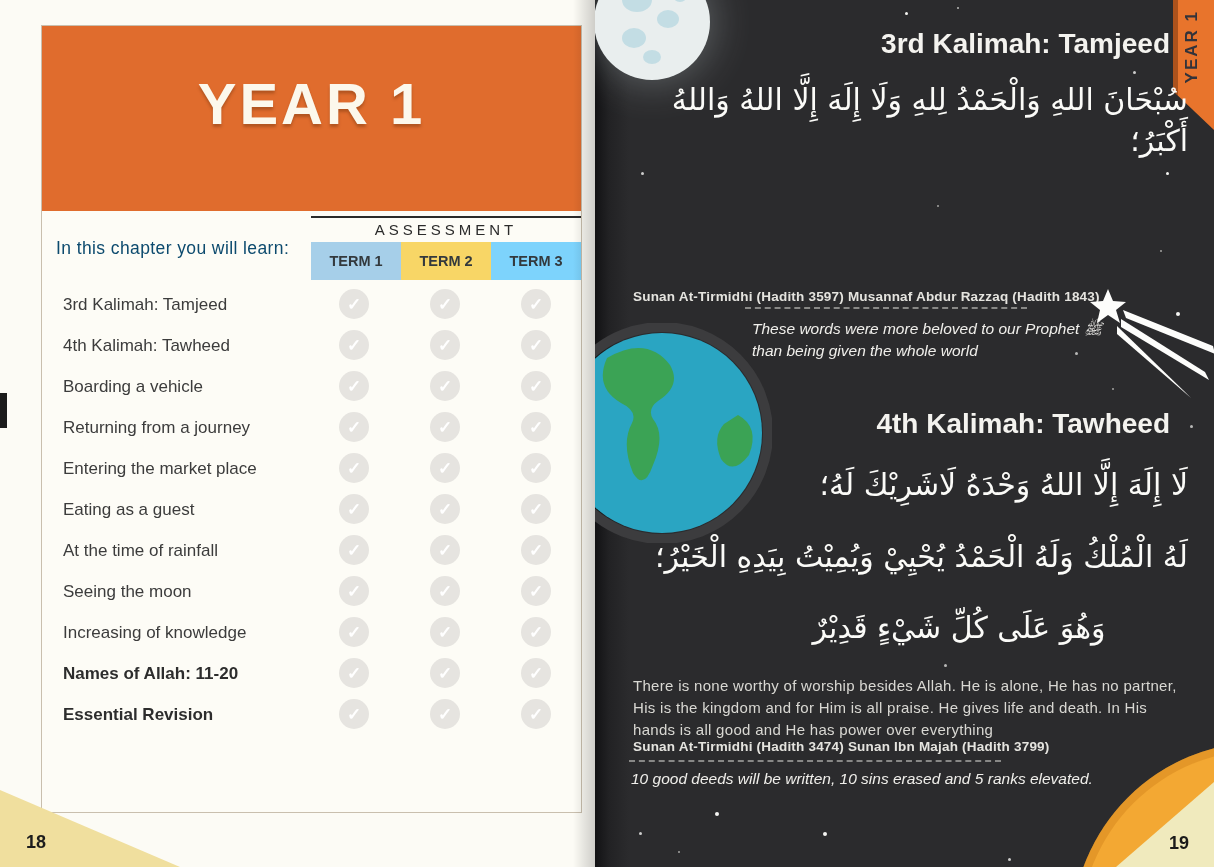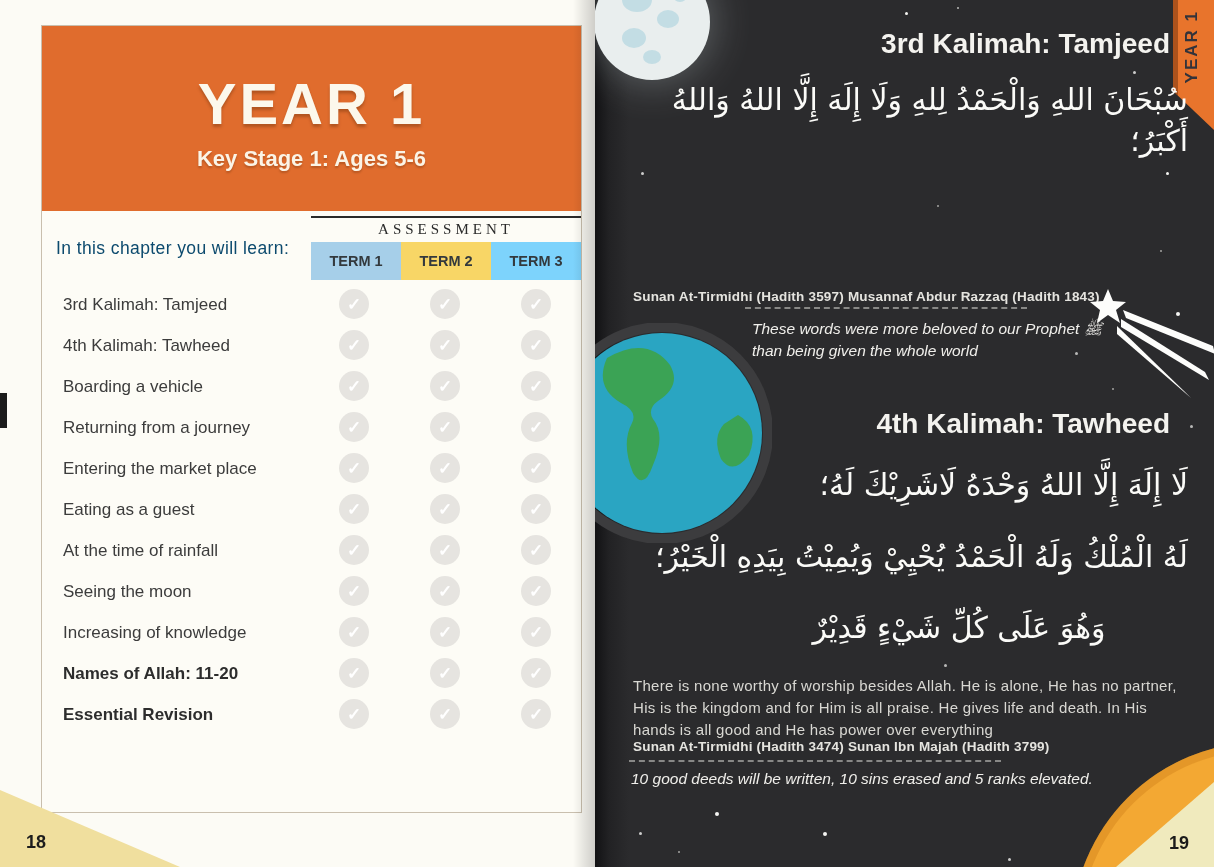--- a/index.html
+++ b/index.html
@@ -15,21 +15,21 @@
      border:1px solid #c9bfae;background:#fdfcf6;}
   .orange-header{position:absolute;left:0;top:0;width:539px;height:185px;background:#e06c2d;}
   .year-title{position:absolute;left:0;top:44px;width:100%;text-align:center;
      font-size:58px;font-weight:bold;letter-spacing:3px;color:#fcf8ec;
      text-shadow:0 3px 3px rgba(90,40,10,0.35);}
   .key-stage{position:absolute;left:0;top:120px;width:100%;text-align:center;
      font-size:22px;font-weight:bold;color:#fbf4e6;text-shadow:0 2px 2px rgba(90,40,10,0.3);}
   .intro-text{position:absolute;left:14px;top:212px;font-size:17.5px;color:#0c4a6e;letter-spacing:0.4px;}
   .assessment{position:absolute;left:269px;top:190px;width:270px;}
   .assessment-title{border-top:2px solid #2a2a2a;padding-top:3px;text-align:center;
-     font-size:15px;letter-spacing:4px;color:#2b2b2b;font-family:Liberation Serif, serif;}
+     font-size:15px;letter-spacing:4px;color:#2b2b2b;}
   .term-cells{display:flex;margin-top:4px;}
   .term-cell{width:90px;height:38px;display:flex;align-items:center;justify-content:center;
      font-size:14.5px;font-weight:bold;color:#33393d;}
   .t1{background:#a6cfe9;} .t2{background:#f8d666;} .t3{background:#7dd3fc;}
   .topics{position:absolute;left:21px;top:258px;width:505px;}
   .topic-row{position:relative;height:41px;display:flex;align-items:center;}
   .topic-label{font-size:17px;color:#3c3c3c;}
   .topic-row.bold .topic-label{font-weight:bold;color:#2d2d2d;}
   .chk{position:absolute;top:5px;width:30px;height:30px;border-radius:50%;background:#e6e4e0;
      display:flex;align-items:center;justify-content:center;
@@ -83,21 +83,20 @@
 <body>
 
 <div class="spread">
 
   <div class="left-page">
     <div class="edge-notch"></div>
 
     <div class="content-box">
       <div class="orange-header">
         <div class="year-title">YEAR 1</div>
-        <div class="key-stage">Key Stage 1: Ages 5-6</div>
       </div>
 
       <div class="intro-text">In this chapter you will learn:</div>
 
       <div class="assessment">
         <div class="assessment-title">ASSESSMENT</div>
         <div class="term-cells">
           <div class="term-cell t1">TERM 1</div>
           <div class="term-cell t2">TERM 2</div>
           <div class="term-cell t3">TERM 3</div>

